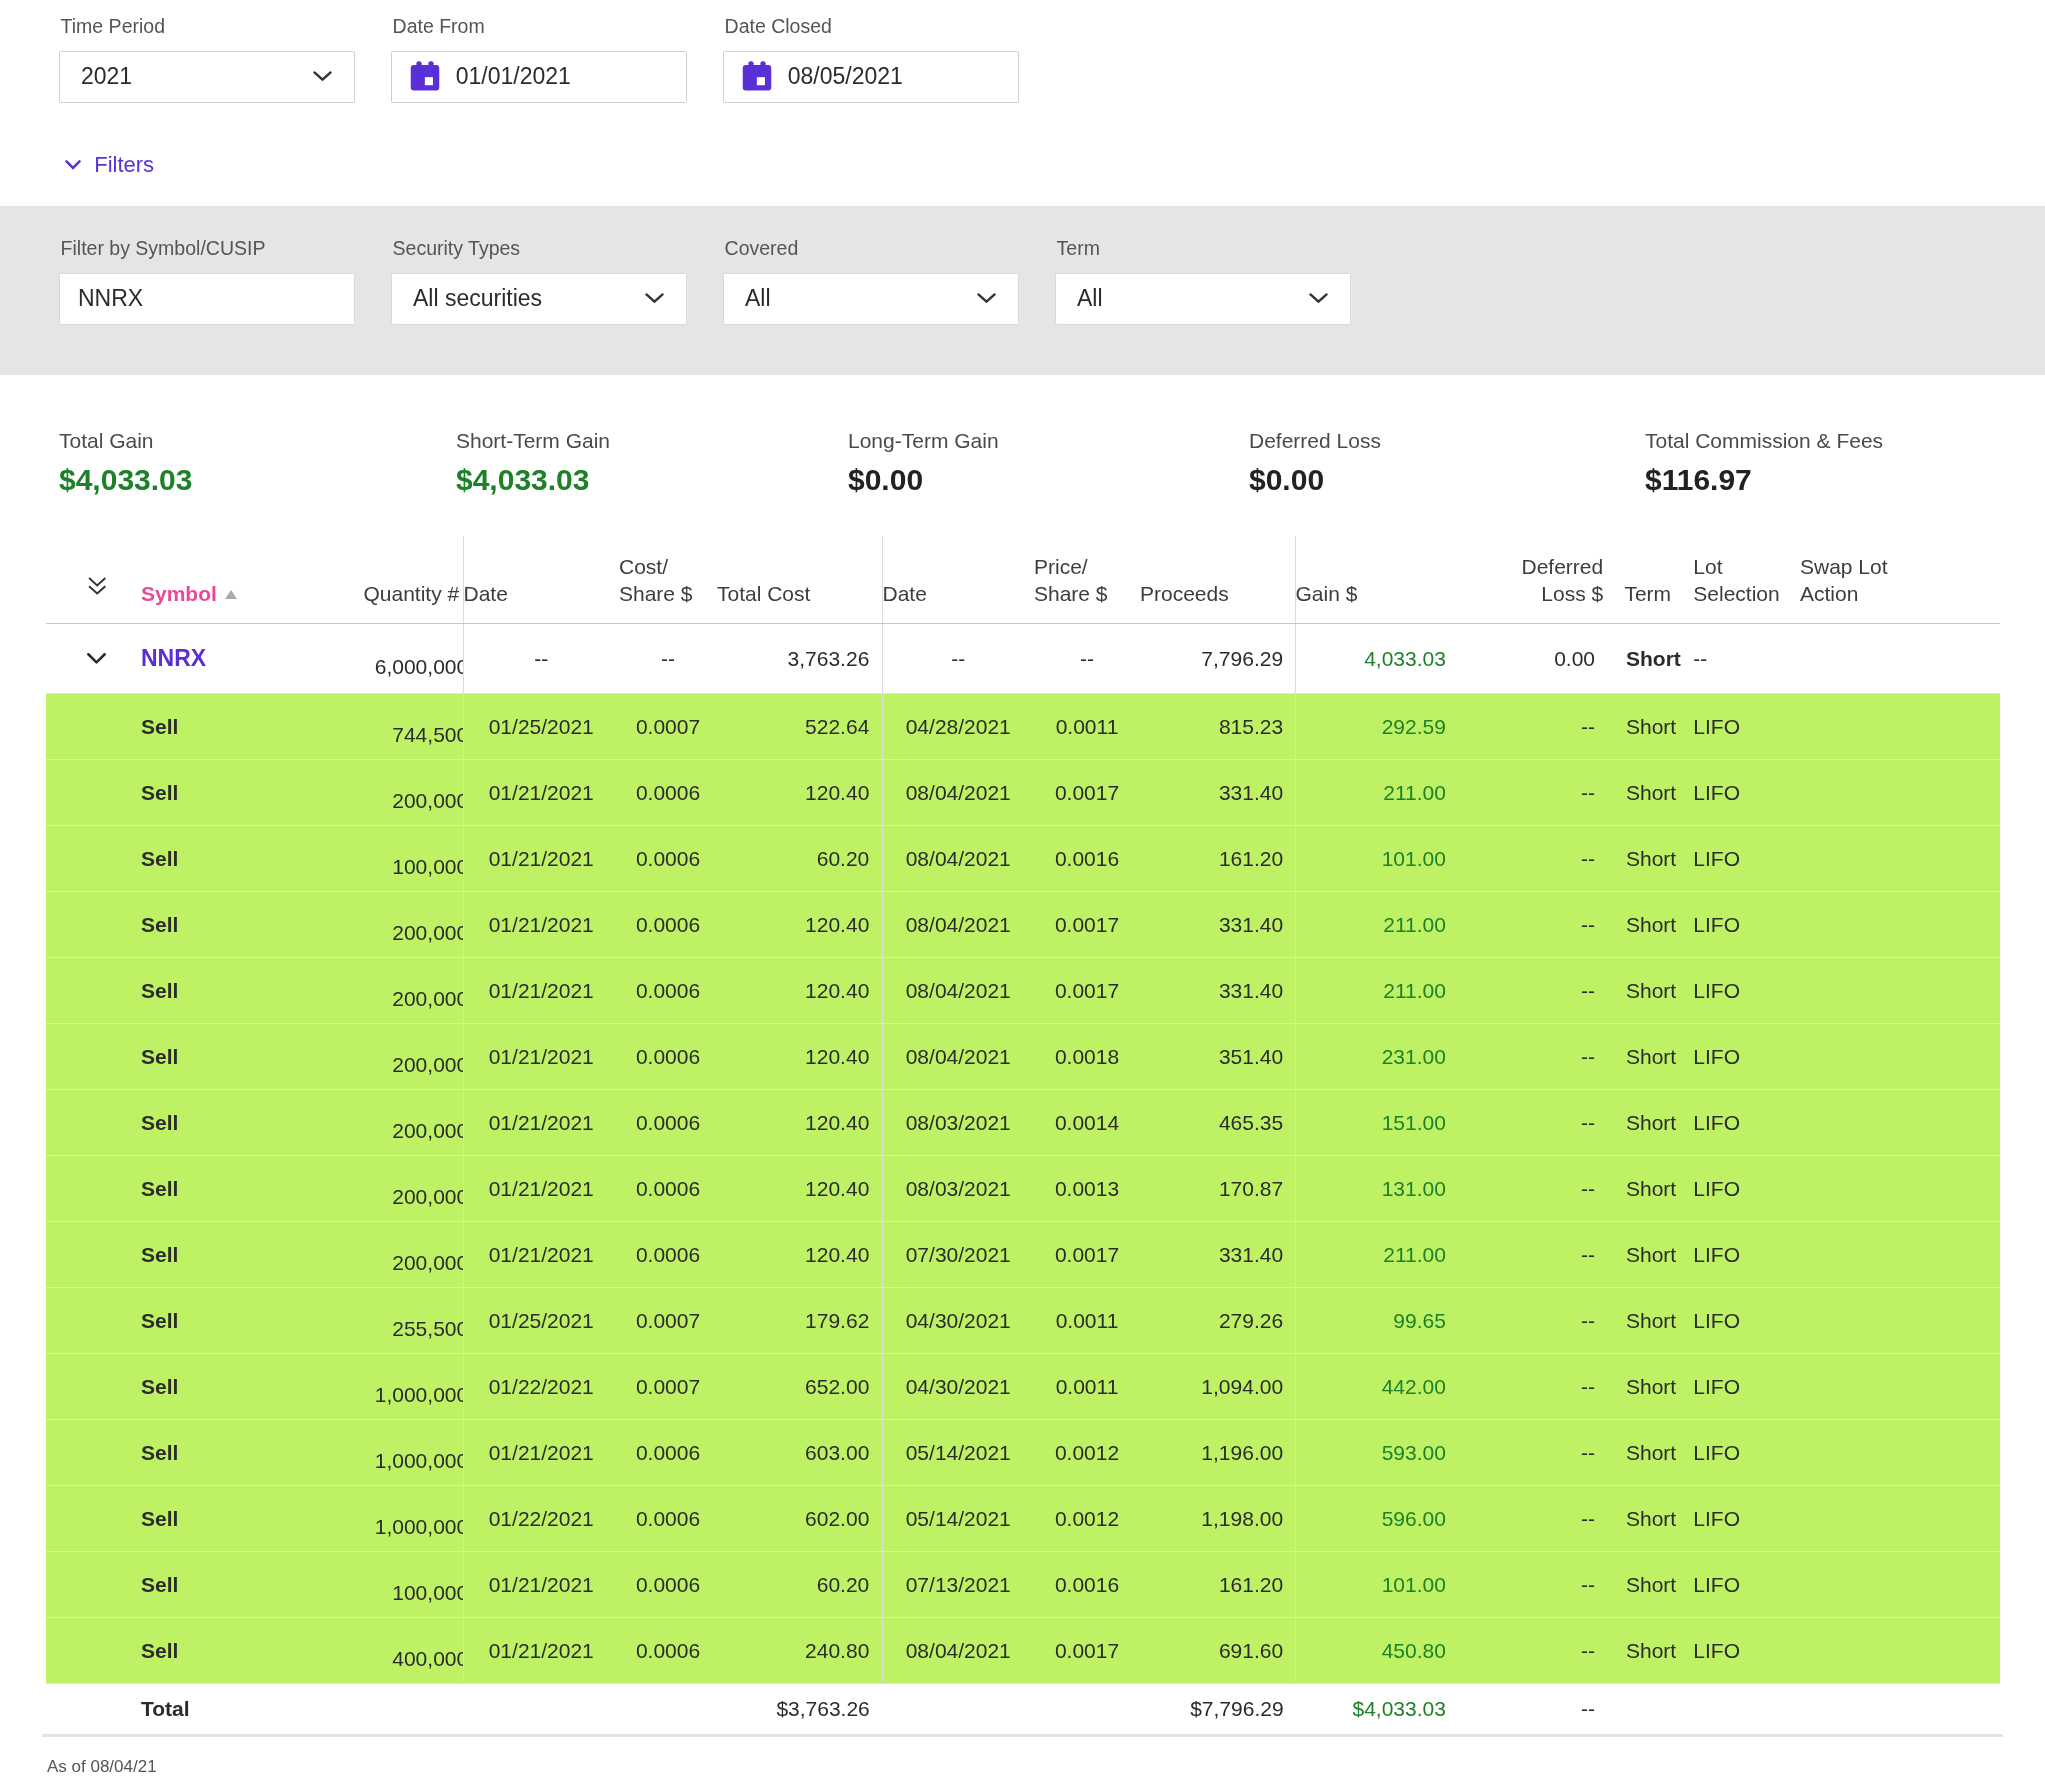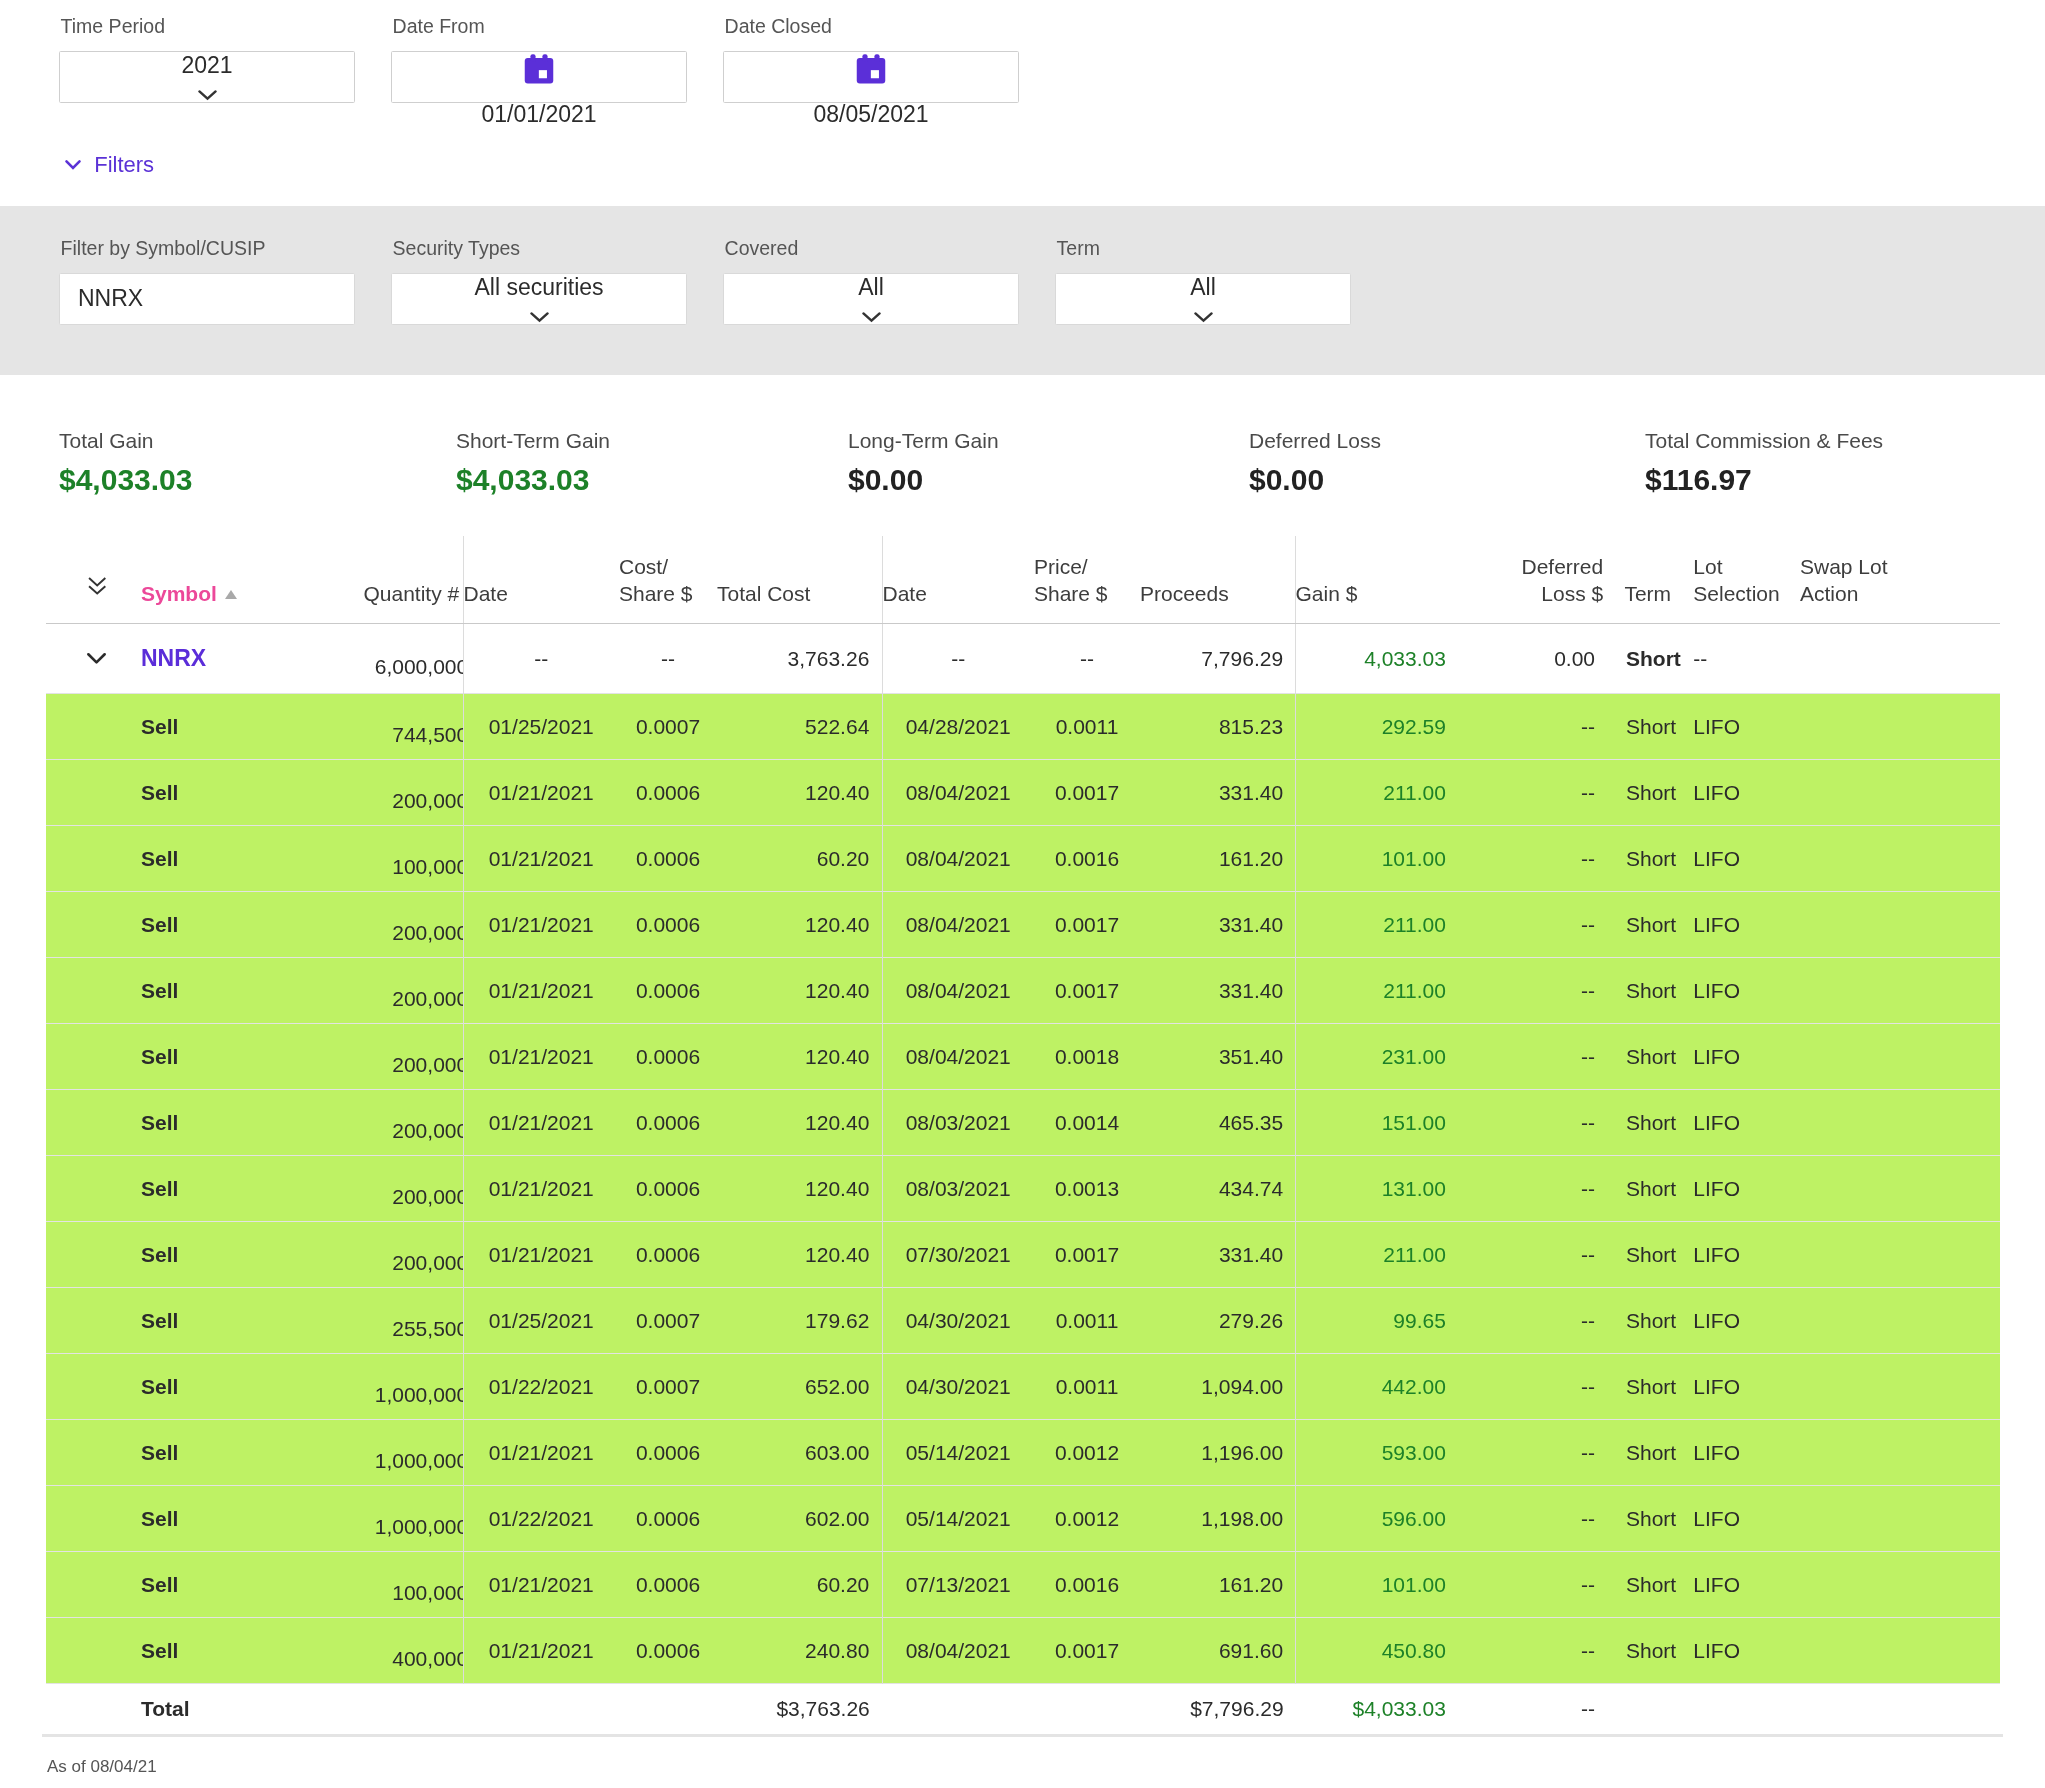--- a/index.html
+++ b/index.html
@@ -7,21 +7,21 @@
   body {
     width: 2045px; height: 1788px; overflow: hidden; position: relative;
     font-family: "Liberation Sans", sans-serif; color: #2b2b2b;
   }
   
   .top-controls { padding: 14.7px 0 0 59px; display: flex; gap: 36px; }
   .field { display: flex; flex-direction: column; }
   .field-label { font-size: 19.5px; color: #555; line-height: 23px; margin-bottom: 13px; padding-left: 1.6px; }
   .box {
     width: 296px; height: 52px; background: #fff; border: 1.6px solid #cfcfcf; border-radius: 1.6px;
-    display: flex; align-items: center; font-size: 23px; color: #2b2b2b; cursor: pointer; flex-direction: column;
+    display: flex; align-items: center; font-size: 23px; color: #2b2b2b; cursor: pointer;
   }
   .selectbox { justify-content: space-between; padding: 0 21px 0 21px; }
   .datebox { gap: 13px; padding: 0 14.7px; }
   .chev { flex: 0 0 auto; display: inline-flex; }
   
   .filters-toggle {
     margin: 49px 0 0 64px; background: none; border: none; cursor: pointer;
     display: flex; align-items: center; gap: 12.2px; color: #5b32d6; font-size: 22px;
     font-family: "Liberation Sans", sans-serif; height: 26px;
   }
@@ -423,21 +423,21 @@
     <td class="vr">
             <div class="qwrap">
               <span>200,000</span>
             </div>
           </td>
     <td class="c-date">01/21/2021</td>
     <td class="c-cs">0.0006</td>
     <td class="c-tc vr">120.40</td>
     <td class="c-date">08/03/2021</td>
     <td class="c-cs">0.0013</td>
-    <td class="c-pro vr">434.74</td>
+    <td class="c-pro vr">170.87</td>
     <td class="c-gain">131.00</td>
     <td class="c-dl">--</td>
     <td class="c-term">Short</td>
     <td class="c-lot">LIFO</td>
     <td class="c-swap"></td>
   </tr>
         <tr>
     <td class="c-icon"></td>
     <td class="c-sym">Sell</td>
     <td class="vr">

